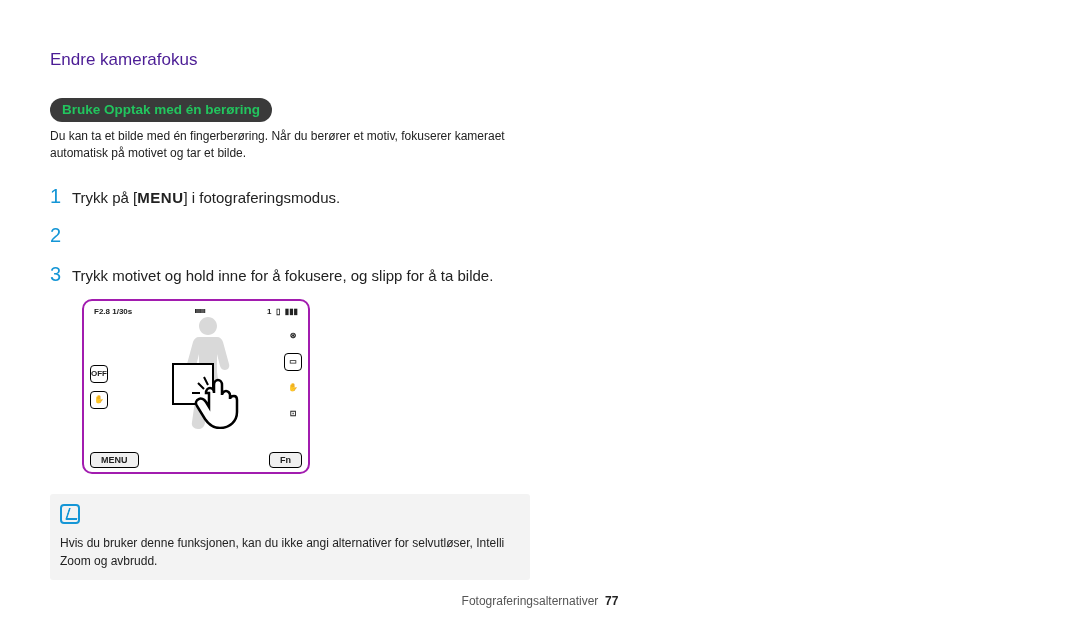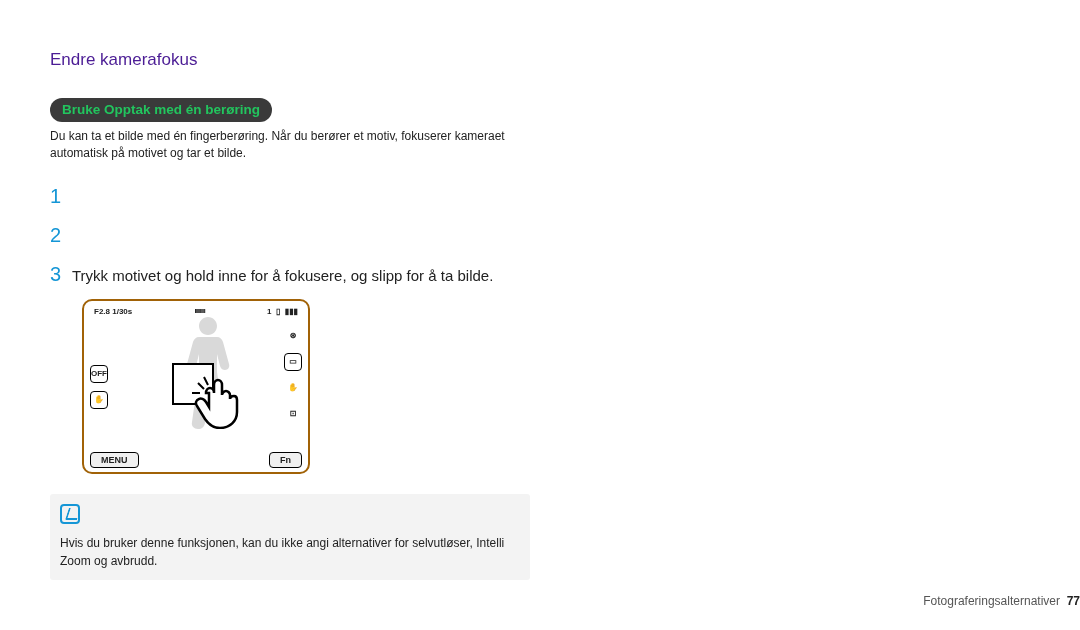--- a/index.html
+++ b/index.html
@@ -62,21 +62,21 @@
     font-family: Arial, sans-serif;
   }
   .arrow { font-family: Arial, sans-serif; }
   .illus-wrap {
     margin-left: 32px;
     margin-top: 6px;
   }
   .illus {
     width: 228px;
     height: 175px;
-    border: 2px solid #a16207;
+    border: 2px solid #a21caf;
     border-radius: 10px;
     position: relative;
     overflow: hidden;
     background: #fff;
   }
   .illus-top {
     position: absolute;
     top: 6px; left: 0; right: 0;
     display: flex;
     justify-content: space-between;
@@ -197,39 +197,42 @@
   .note-text {
     font-size: 12px;
     line-height: 1.5;
     color: #222;
   }
   .footer {
     position: absolute;
     bottom: 22px;
     left: 0;
     width: 1080px;
-    text-align: right;
+    text-align: center;
     font-size: 12px;
     color: #555;
   }
   .footer .pg { font-weight: 700; color: #222; }
 </style>
 </head>
 <body>
 
 <div class="page">
 
   <div class="header">Endre kamerafokus</div>
 
   <div class="pill">Bruke Opptak med én berøring</div>
   <div class="intro">Du kan ta et bilde med én fingerberøring. Når du berører et motiv, fokuserer kameraet automatisk på motivet og tar et bilde.</div>
 
   <div class="steps">
     <div class="step">
       <span class="step-num">1</span>
+      <span class="step-text">
+        <span>Trykk på [</span><span class="menu-label">MENU</span><span>] i fotograferingsmodus.</span>
+      </span>
     </div>
     <div class="step">
       <span class="step-num">2</span>
     </div>
     <div class="step">
       <span class="step-num">3</span>
       <span class="step-text">Trykk motivet og hold inne for å fokusere, og slipp for å ta bilde.</span>
     </div>
   </div>
 

